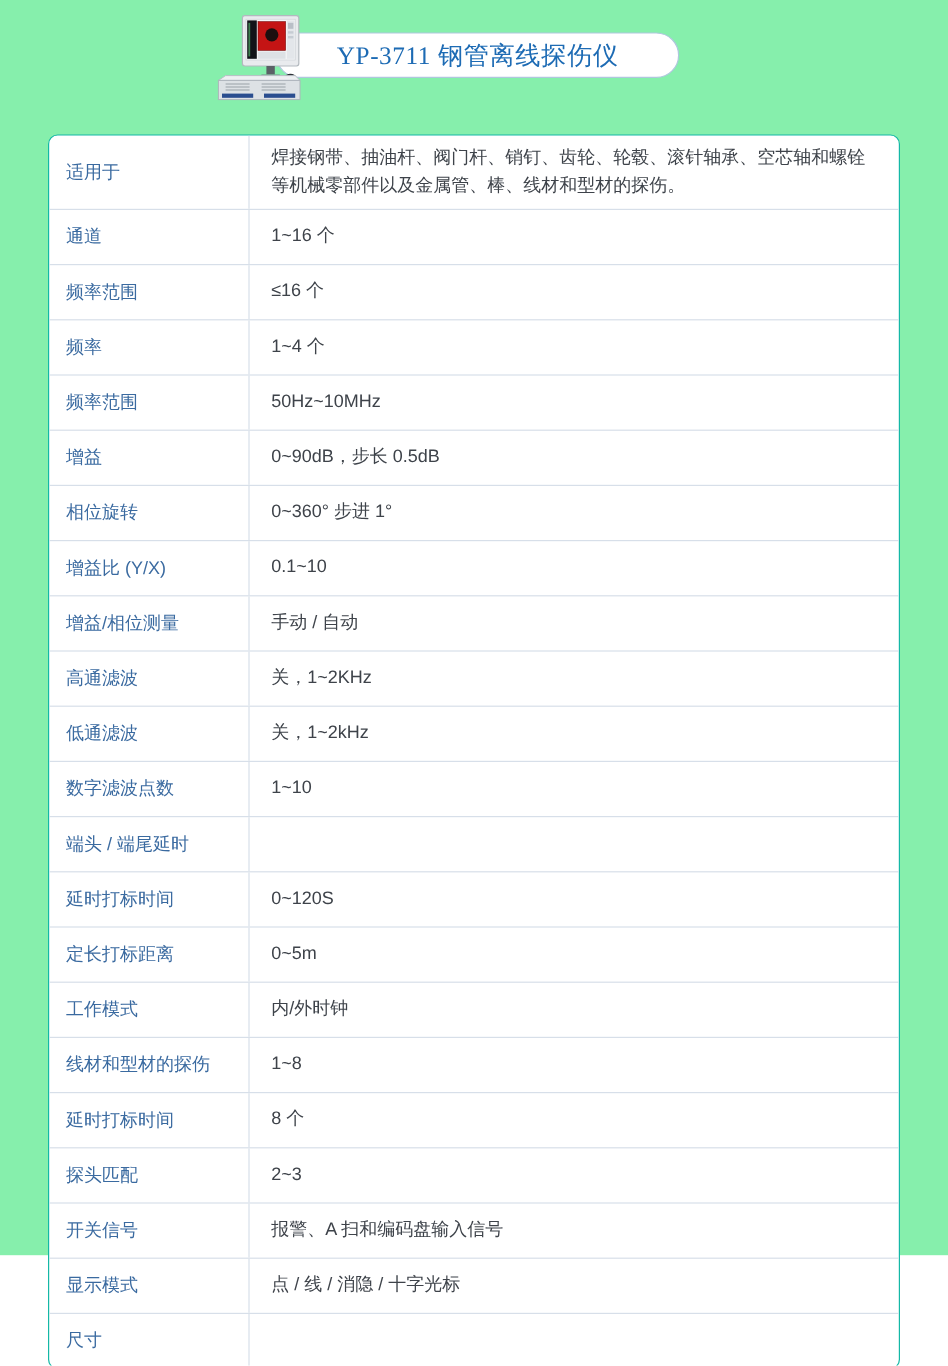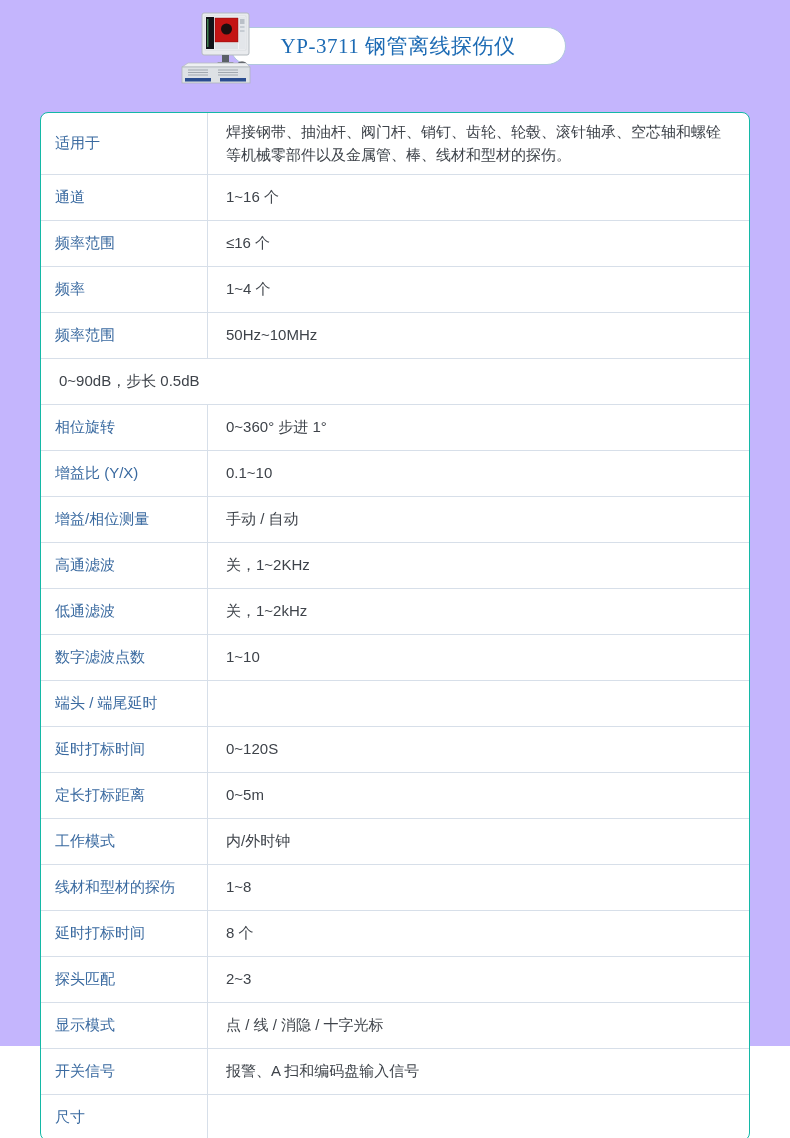--- a/index.html
+++ b/index.html
@@ -3,21 +3,21 @@
 <meta charset="utf-8">
 <style>
   * { margin: 0; padding: 0; box-sizing: border-box; }
   html, body { background: #ffffff; }
   body {
     width: 790px; height: 1138px;
     font-family: "Liberation Sans", "DejaVu Sans", sans-serif;
     position: relative;
     overflow: hidden;
   }
-  .page { position: relative; width: 790px; height: 1046px; background: #c4b5fd; }
+  .page { position: relative; width: 790px; height: 1046px; background: #86efac; }
 
   
   .header { position: absolute; left: 0; top: 0; width: 790px; height: 104px; }
   .title-banner {
     position: absolute; left: 230px; top: 27px;
     width: 336px; height: 38px;
     border: 1px solid #afc7dd;
     border-radius: 19px;
     display: flex; align-items: center; justify-content: center;
     background: #ffffff;
@@ -137,20 +137,21 @@
         <div class="label-cell">频率</div>
         <div class="value-cell">1~4 个</div>
       </div>
 
       <div class="spec-row">
         <div class="label-cell">频率范围</div>
         <div class="value-cell">50Hz~10MHz</div>
       </div>
 
       <div class="spec-row">
+        <div class="label-cell">增益</div>
         <div class="value-cell">0~90dB，步长 0.5dB</div>
       </div>
 
       <div class="spec-row">
         <div class="label-cell">相位旋转</div>
         <div class="value-cell">0~360° 步进 1°</div>
       </div>
 
       <div class="spec-row">
         <div class="label-cell">增益比 (Y/X)</div>
@@ -205,27 +206,27 @@
         <div class="label-cell">延时打标时间</div>
         <div class="value-cell">8 个</div>
       </div>
 
       <div class="spec-row">
         <div class="label-cell">探头匹配</div>
         <div class="value-cell">2~3</div>
       </div>
 
       <div class="spec-row">
+        <div class="label-cell">开关信号</div>
+        <div class="value-cell">报警、A 扫和编码盘输入信号</div>
+      </div>
+
+      <div class="spec-row">
         <div class="label-cell">显示模式</div>
         <div class="value-cell">点 / 线 / 消隐 / 十字光标</div>
       </div>
 
       <div class="spec-row">
-        <div class="label-cell">开关信号</div>
-        <div class="value-cell">报警、A 扫和编码盘输入信号</div>
-      </div>
-
-      <div class="spec-row">
         <div class="label-cell">尺寸</div>
       </div>
     </div>
 
 </div>
 
 </body></html>

